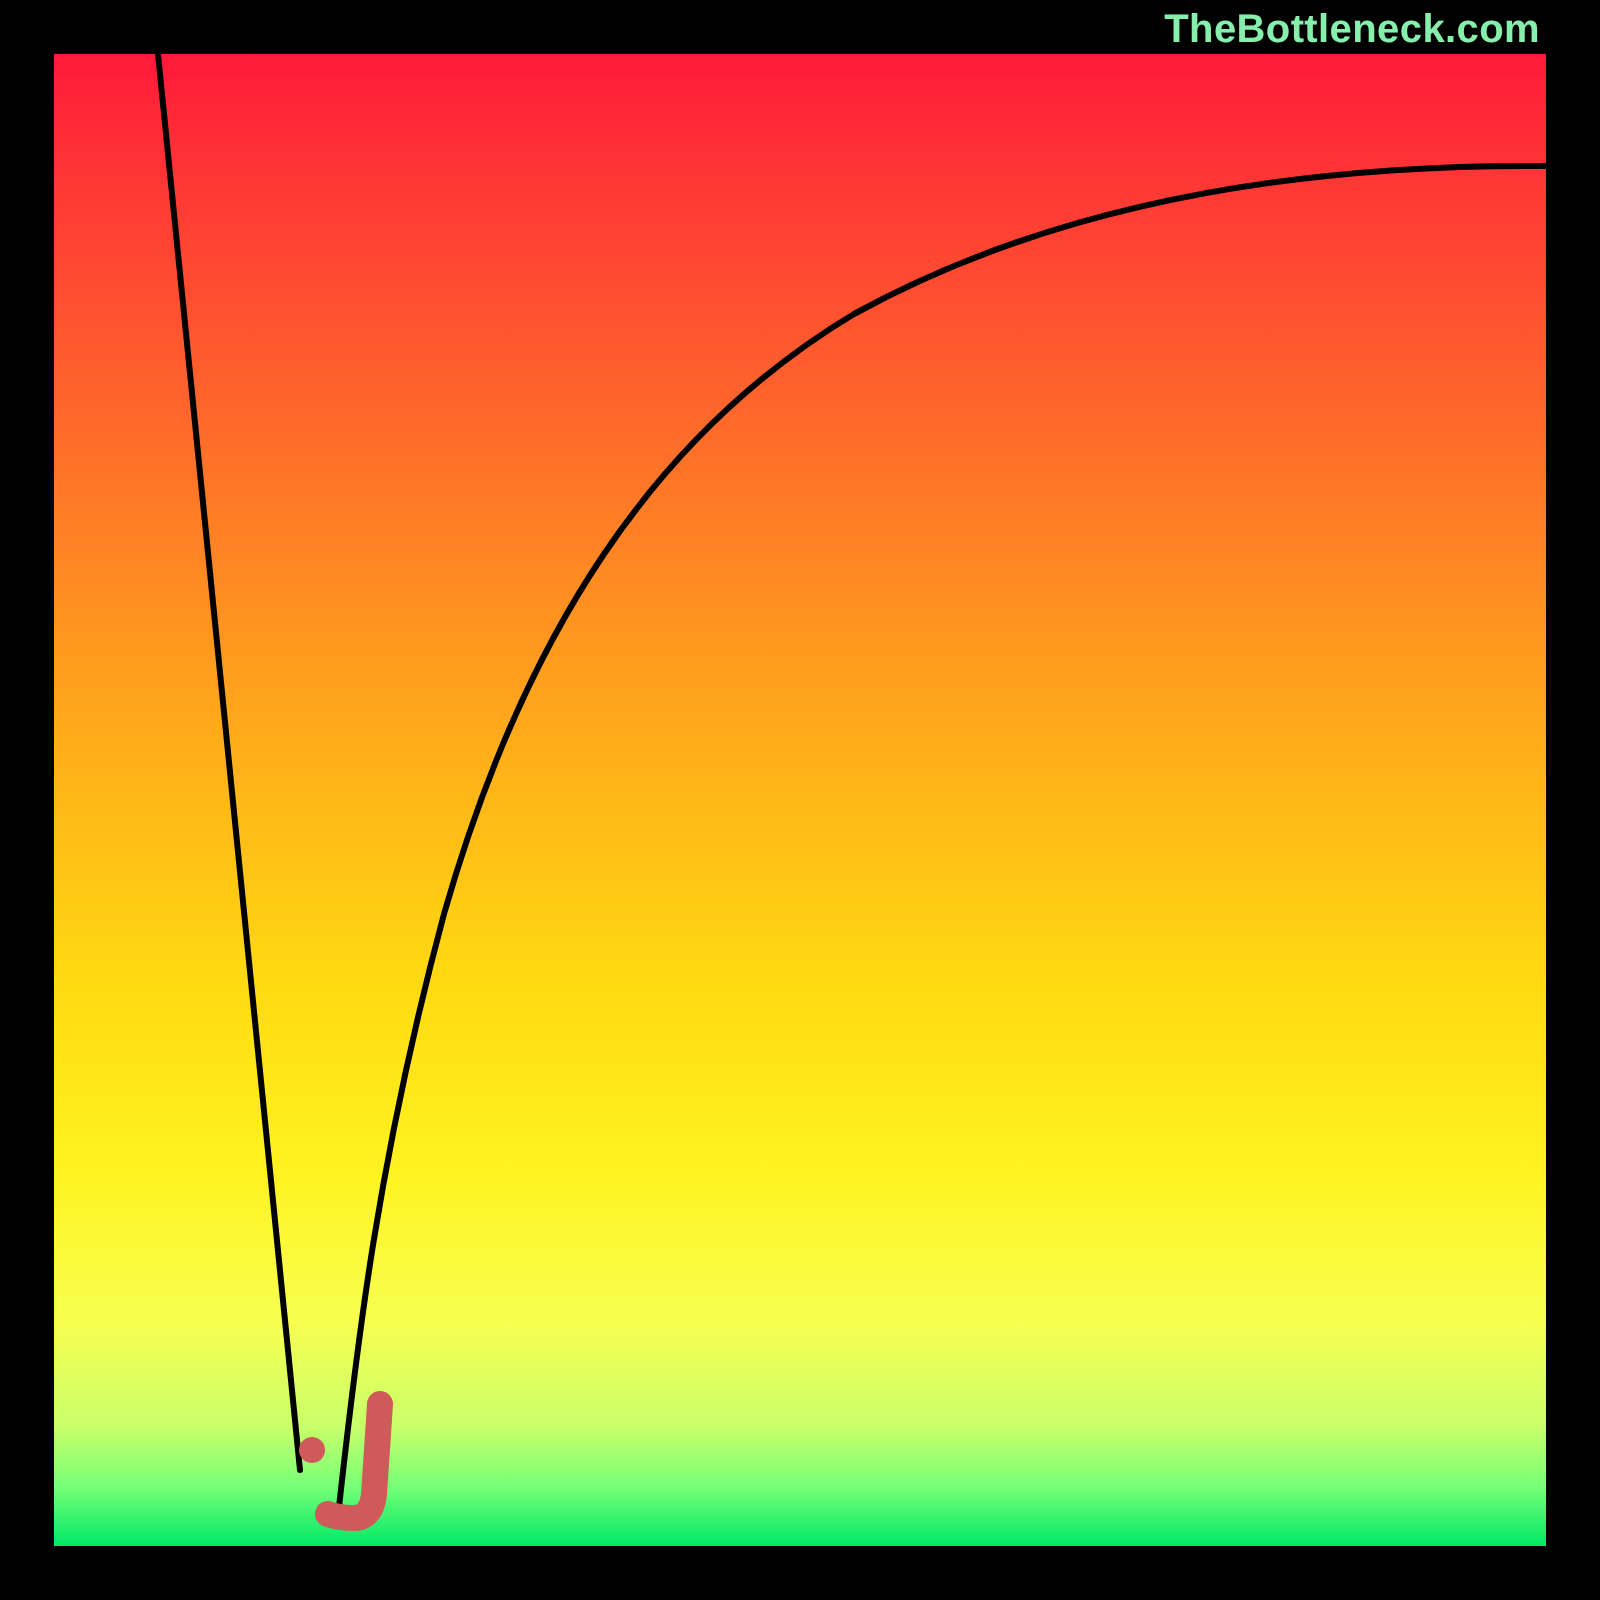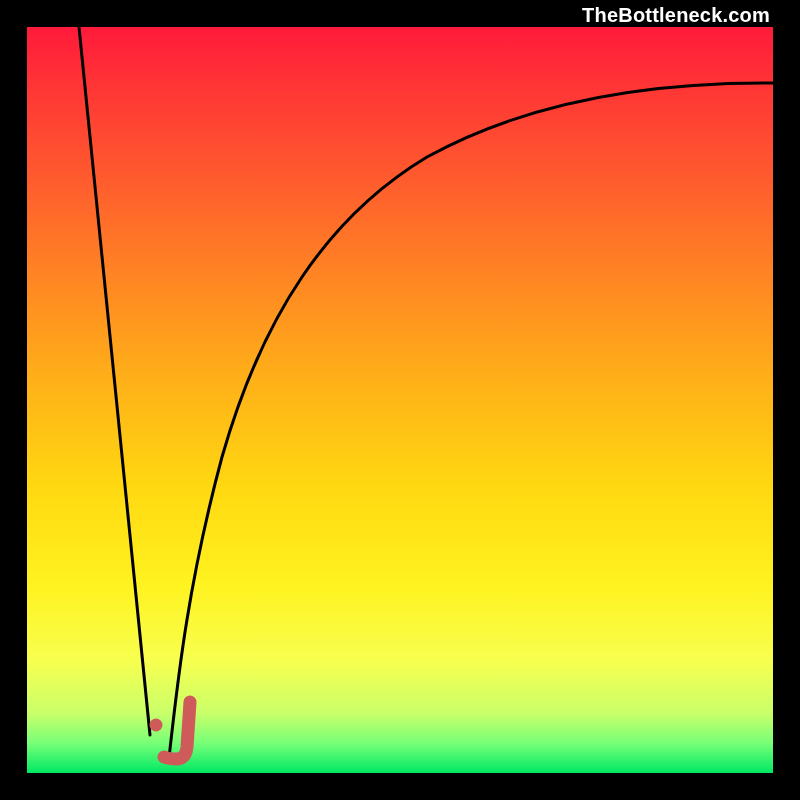--- a/index.html
+++ b/index.html
@@ -39,21 +39,21 @@
       #f7ff4f 85%,
       #c9ff6a 92%,
       #77ff77 96%,
       #00e865 100%
     );
   }
   .watermark {
     position: absolute;
     top: 4px;
     right: 30px;
-    color: #ffffff;
+    color: #86efac;
     font-size: 20px;
     font-weight: 600;
     letter-spacing: 0.2px;
     user-select: none;
   }
   svg.curves {
     position: absolute;
     inset: 0;
   }
 </style>

